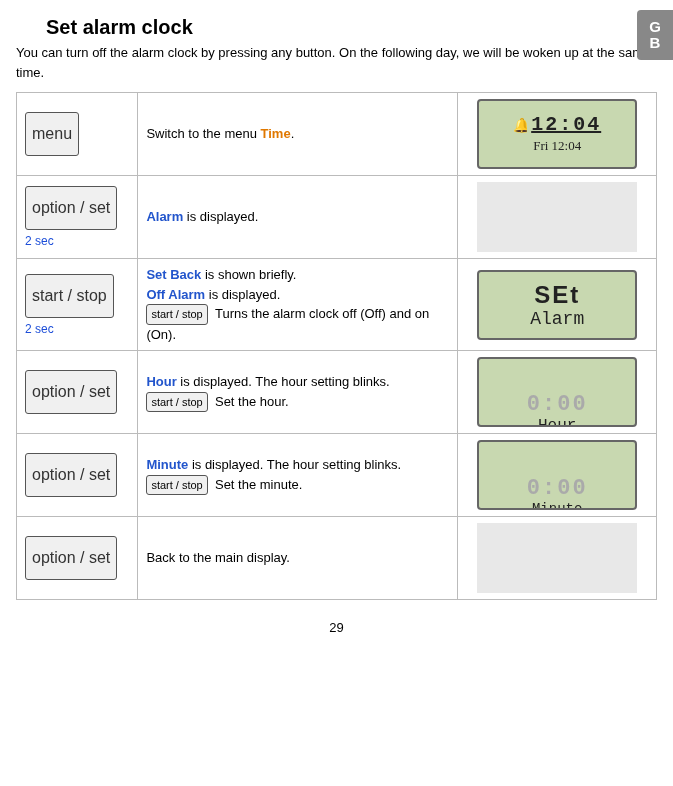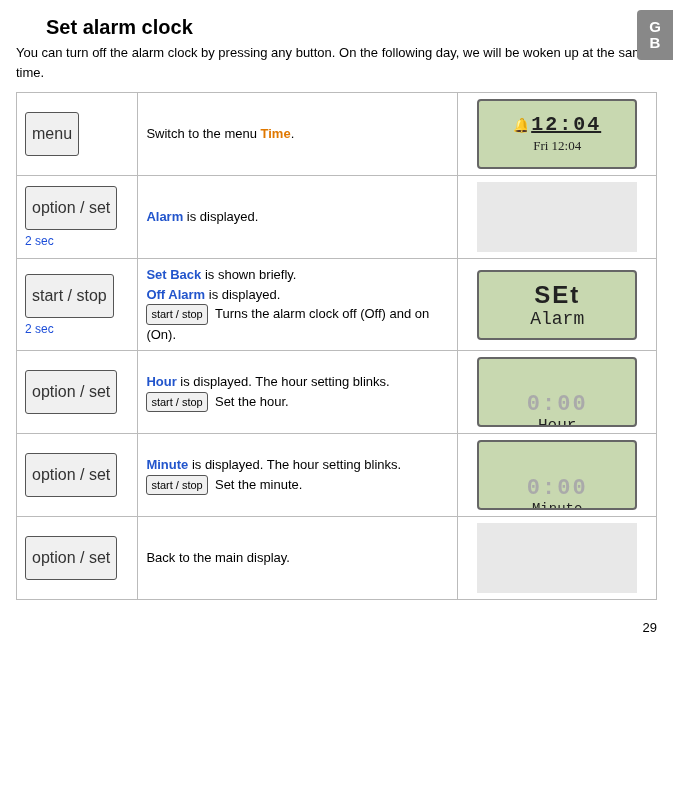--- a/index.html
+++ b/index.html
@@ -162,21 +162,21 @@
 
     
     .empty-lcd {
       background: #e8e8e8;
       width: 160px;
       height: 70px;
       margin: 0 auto;
     }
 
     .page-number {
-      text-align: right;
+      text-align: center;
       margin-top: 20px;
       font-size: 13px;
     }
   </style>
 </head>
 <body>
 
 <div class="gb-tab">
   <span>G</span>
   <span>B</span>

